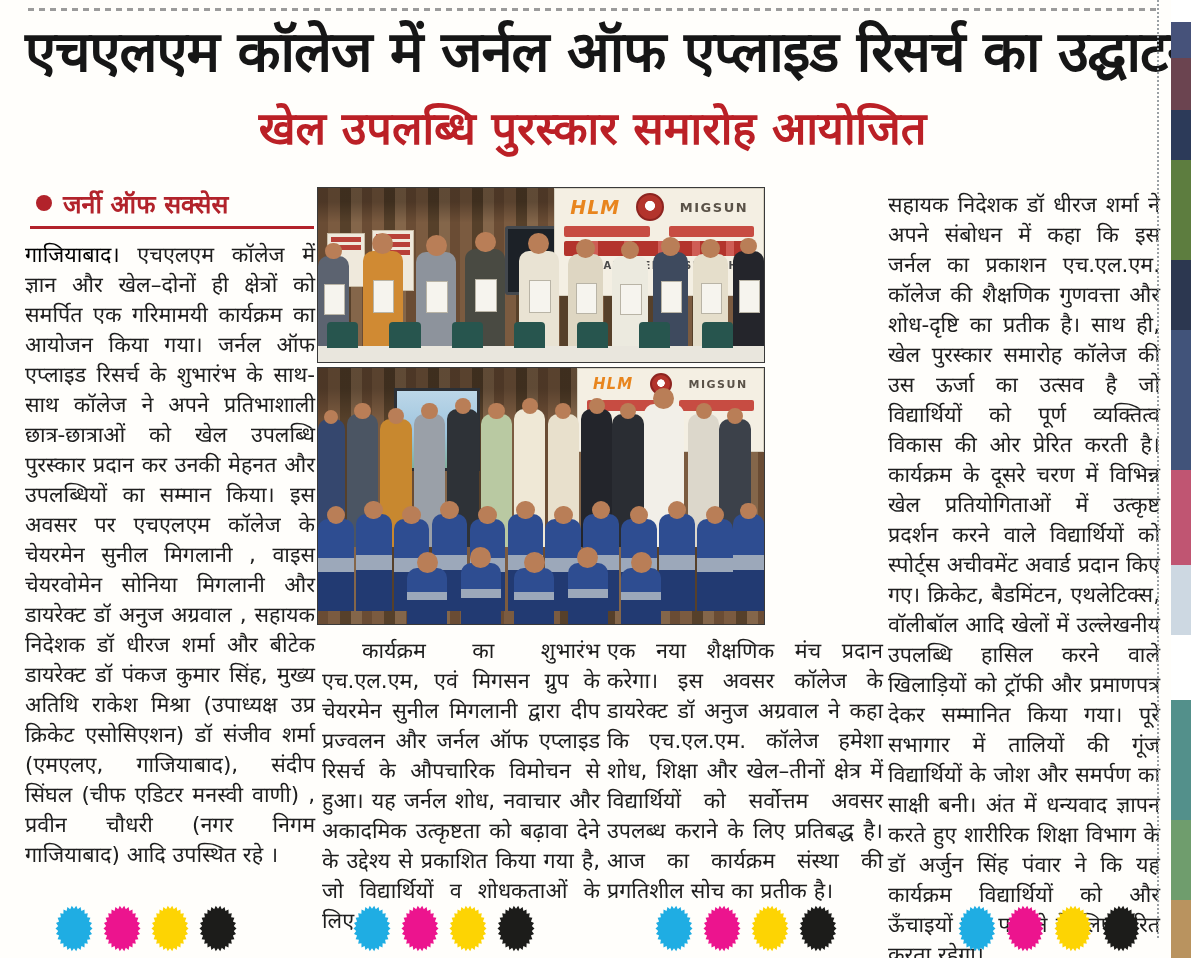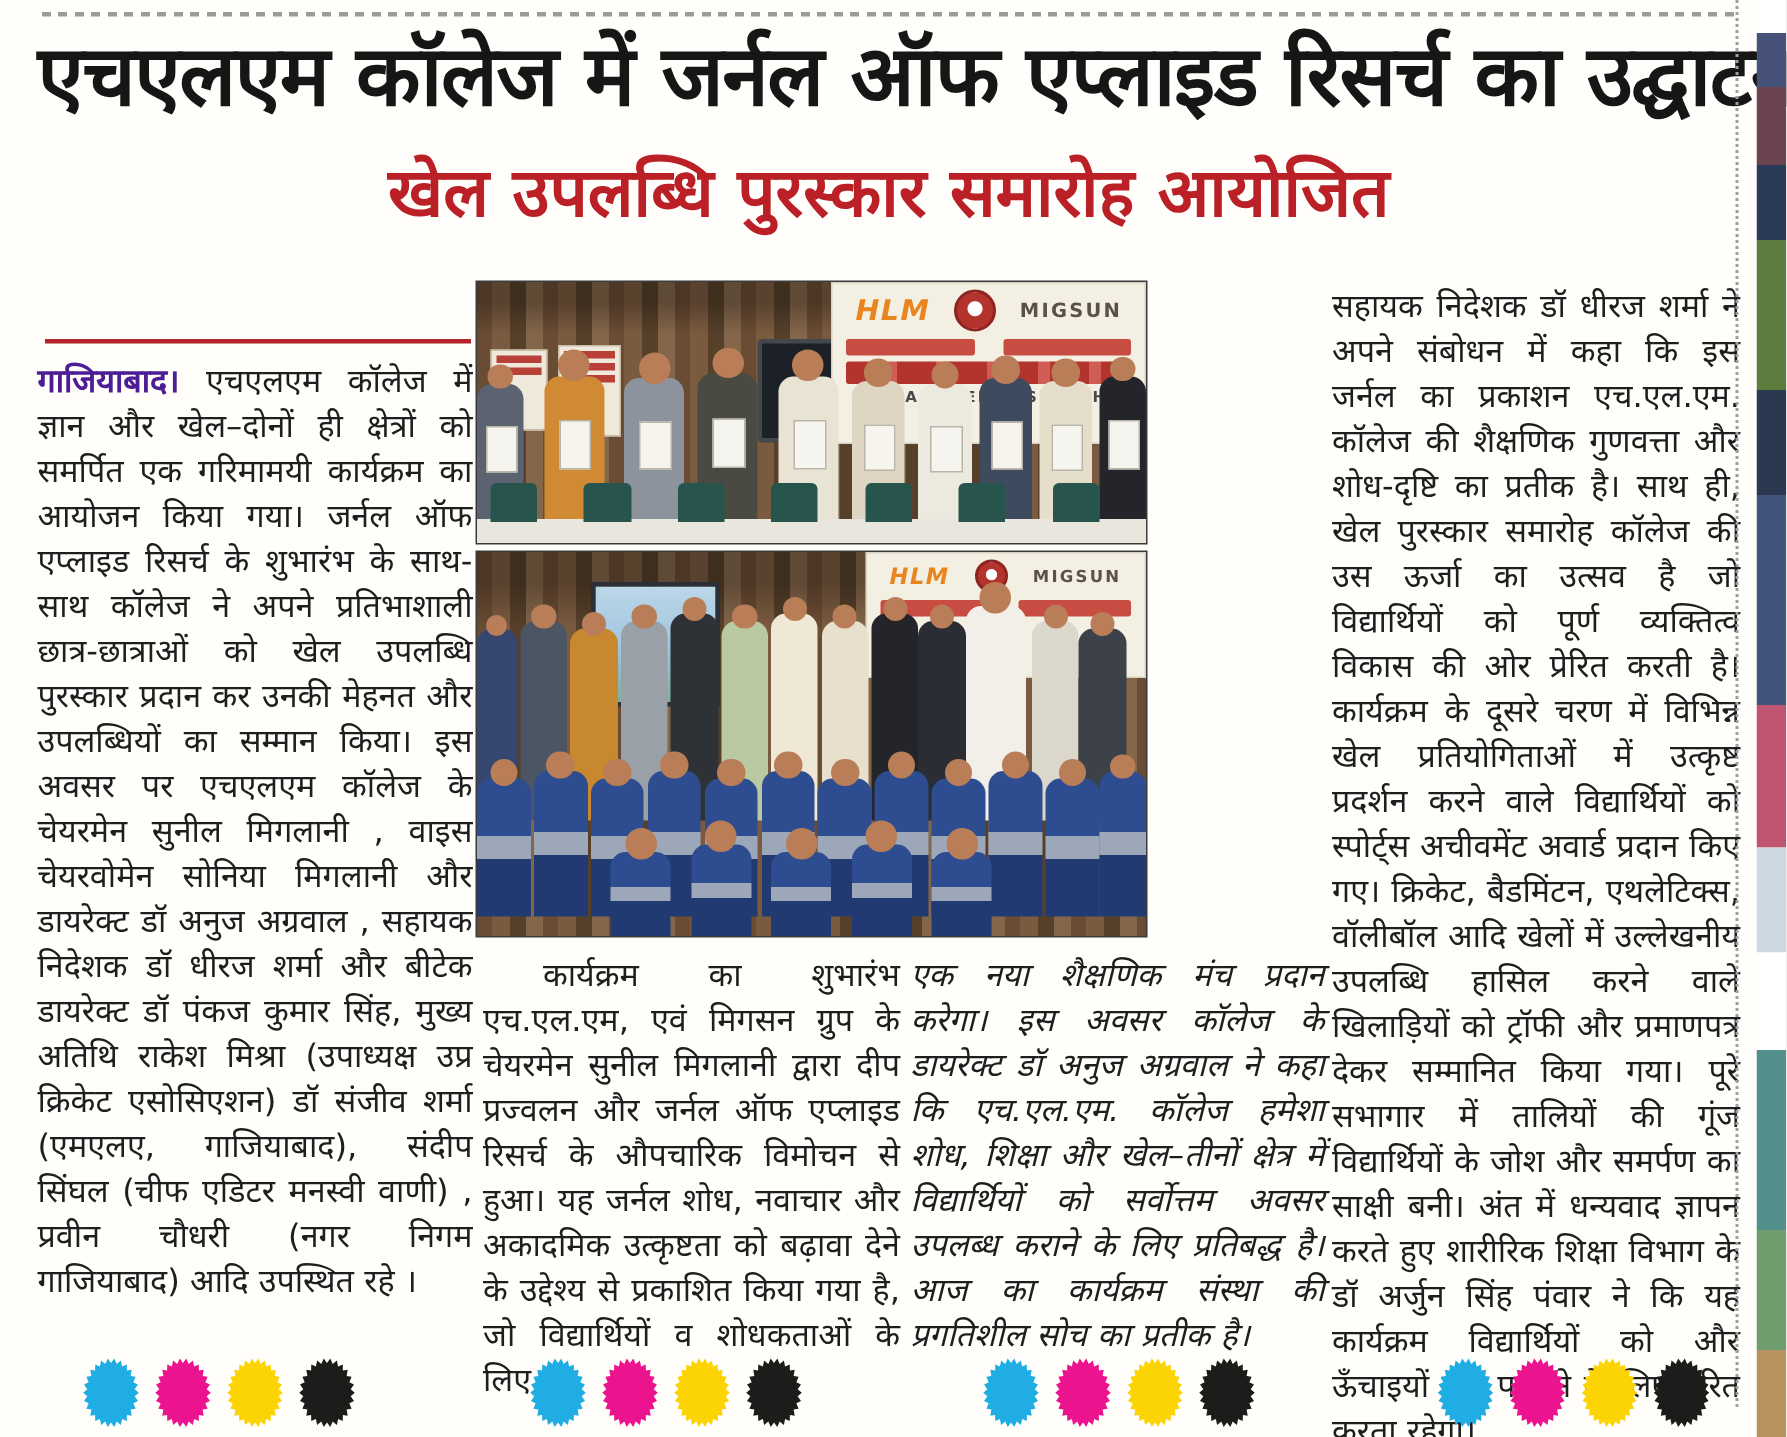--- a/index.html
+++ b/index.html
@@ -26,23 +26,23 @@
     color:#b2232b;font-size:25px;font-weight:700;
   }
   .kicker-bullet{width:16px;height:16px;border-radius:50%;background:#b2232b;display:inline-block;}
   .kicker-rule{position:absolute;left:30px;top:226px;width:284px;height:3px;background:#b2232b;}
   .body-col{
     position:absolute;margin:0;color:#1e1e1e;font-size:21.5px;line-height:30px;
     text-align:justify;
   }
   .col-left{left:25px;top:240px;width:290px;}
   .col-mid1{left:322px;top:636px;width:278px;text-indent:40px;}
-  .col-mid2{left:607px;top:636px;width:276px;font-style:italic;}
+  .col-mid2{left:607px;top:636px;width:276px;}
   .col-right{left:888px;top:190px;width:272px;}
-  .dateline{font-weight:700;color:#4c1d95;}
+  .dateline{font-weight:400;color:#000000;}
   
   .photo{
     position:absolute;left:318px;width:446px;overflow:hidden;
     background:
       linear-gradient(180deg,rgba(0,0,0,.28) 0 8%,rgba(0,0,0,0) 20%),
       repeating-linear-gradient(90deg,#6a4c34 0 10px,#7b5b40 10px 22px,#56402a 22px 33px,#84664a 33px 44px);
     outline:1px solid #3a3a3a;
   }
   .photo-top{top:188px;height:174px;}
   .photo-bottom{top:368px;height:256px;}
@@ -89,20 +89,24 @@
 </head>
 <body>
 
 <div class="page">
 
   <div class="top-rule"></div>
 
   <h1 class="headline">एचएलएम कॉलेज में जर्नल ऑफ एप्लाइड रिसर्च का उद्घाटन</h1>
   <h2 class="subheadline">खेल उपलब्धि पुरस्कार समारोह आयोजित</h2>
 
+  <div class="kicker">
+    <span class="kicker-bullet"></span>
+    <span>जर्नी ऑफ सक्सेस</span>
+  </div>
   <div class="kicker-rule"></div>
 
   <p class="body-col col-left">
     <span class="dateline">गाजियाबाद।</span><span> एचएलएम कॉलेज में ज्ञान और खेल–दोनों ही क्षेत्रों को समर्पित एक गरिमामयी कार्यक्रम का आयोजन किया गया। जर्नल ऑफ एप्लाइड रिसर्च के शुभारंभ के साथ-साथ कॉलेज ने अपने प्रतिभाशाली छात्र-छात्राओं को खेल उपलब्धि पुरस्कार प्रदान कर उनकी मेहनत और उपलब्धियों का सम्मान किया। इस अवसर पर एचएलएम कॉलेज के चेयरमेन सुनील मिगलानी , वाइस चेयरवोमेन सोनिया मिगलानी और डायरेक्ट डॉ अनुज अग्रवाल , सहायक निदेशक डॉ धीरज शर्मा और बीटेक डायरेक्ट डॉ पंकज कुमार सिंह, मुख्य अतिथि राकेश मिश्रा (उपाध्यक्ष उप्र क्रिकेट एसोसिएशन) डॉ संजीव शर्मा (एमएलए, गाजियाबाद), संदीप सिंघल (चीफ एडिटर मनस्वी वाणी) , प्रवीन चौधरी (नगर निगम गाजियाबाद) आदि उपस्थित रहे ।</span>
   </p>
 
   <div class="photo photo-top">
     <div class="poster" style="left:2%;top:26%;width:8%;height:30%;">
         <div class="rtxt"></div>
         <div class="rtxt"></div>

